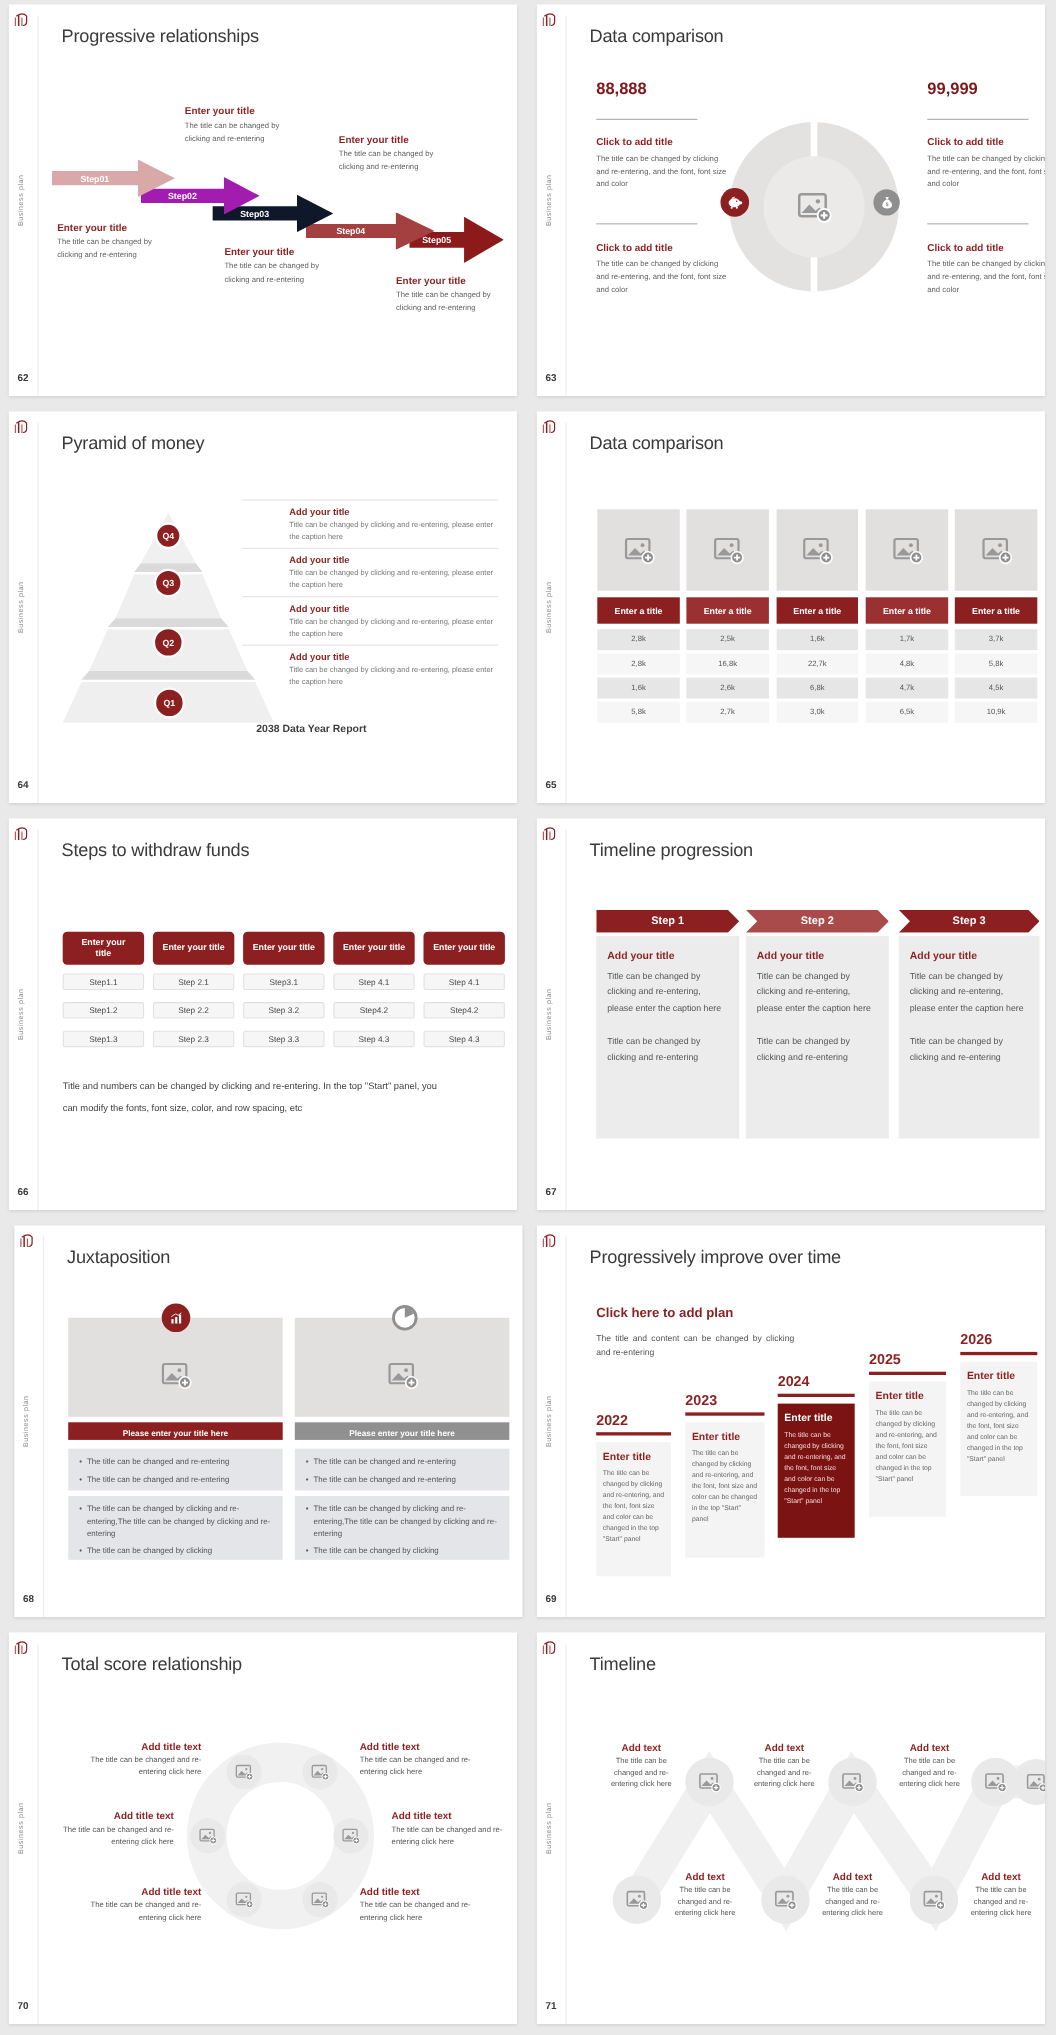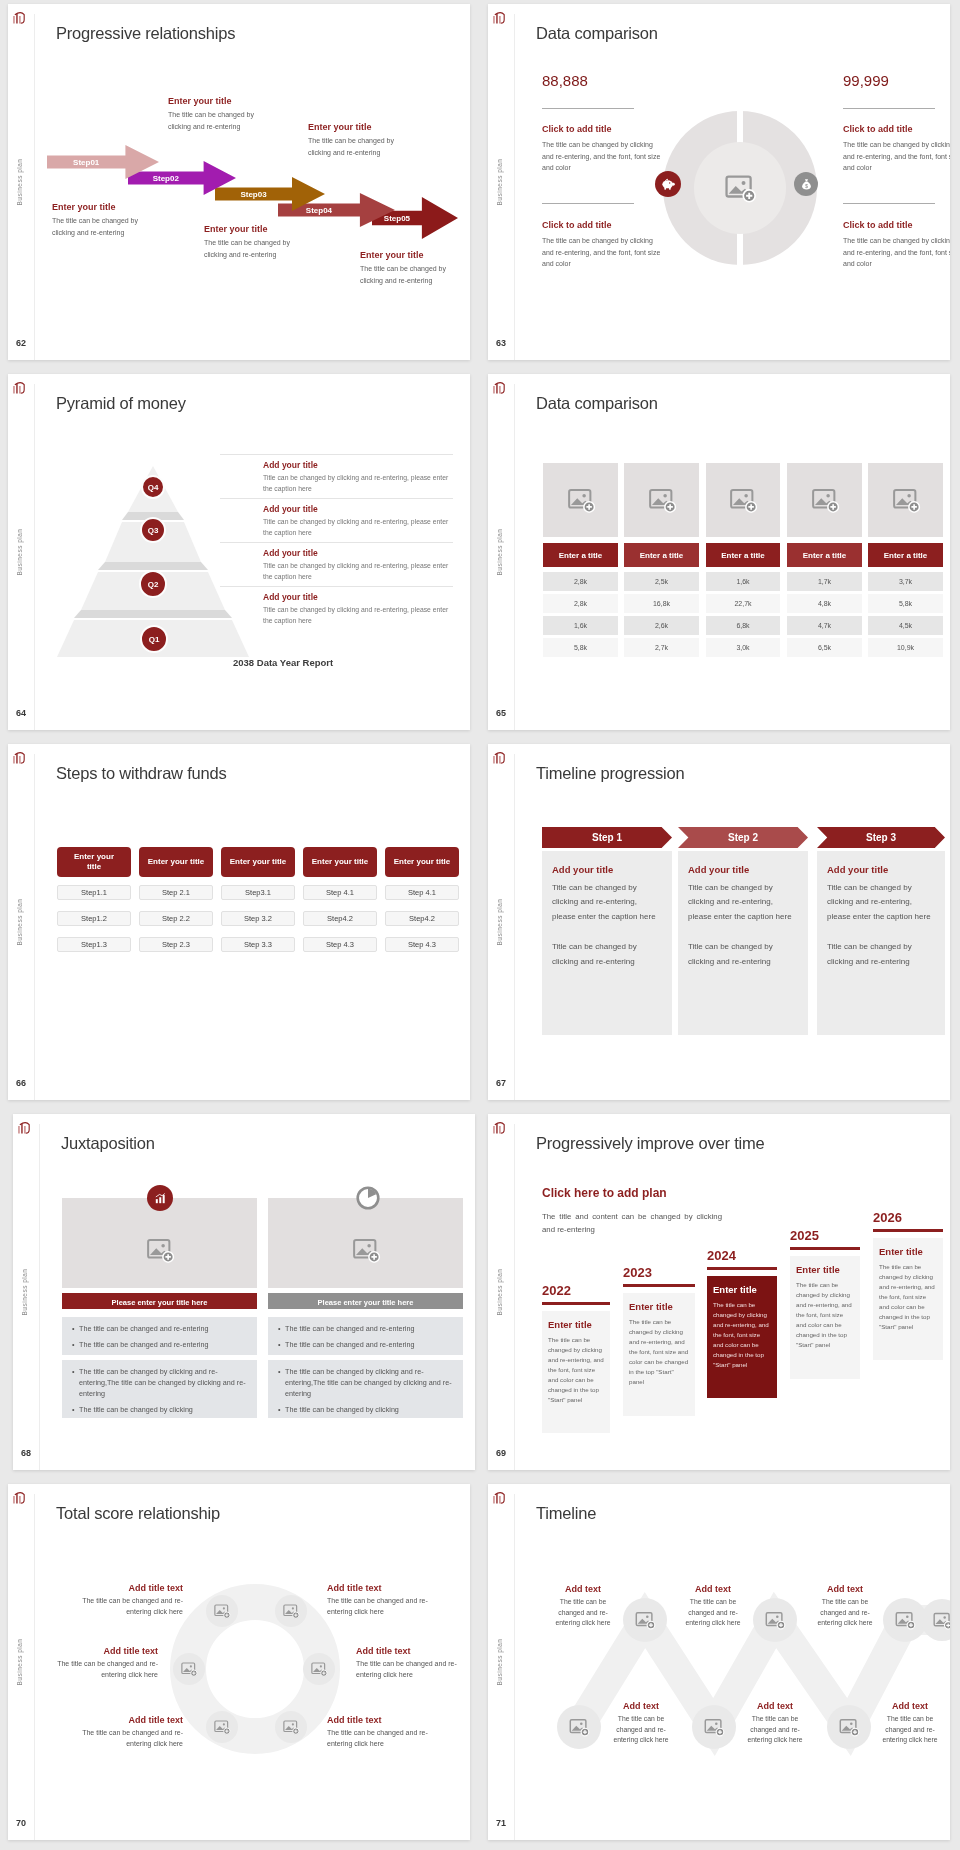--- a/index.html
+++ b/index.html
@@ -15,21 +15,21 @@
 .circ{border-radius:50%;display:flex;align-items:center;justify-content:center}
 [data-icon] svg{width:100%;height:100%;display:block}
 
 .chev{clip-path:polygon(0 31%,70% 31%,70% 0,100% 50%,70% 100%,70% 69%,0 69%)}
 .chev5{clip-path:polygon(0 33%,58% 33%,58% 0,100% 50%,58% 100%,58% 67%,0 67%)}
 .chevlab{position:absolute;left:0;top:0;width:70%;height:100%;display:flex;align-items:center;justify-content:center;color:#fff;font-weight:bold;font-size:8px}
 .chev5 .chevlab{width:58%}
 .s62b .rh{font-size:9px}
 .s62b .bt{font-size:7px;line-height:1.7;color:#5E5E5E;margin-top:3px}
 
-.bigval{font-size:15px;font-weight:normal;color:#7E1818}
+.bigval{font-size:15px;font-weight:bold;color:#7E1818}
 .divl{height:1px;background:#ACACAC}
 .sec .rh{font-size:9px}
 .sec .bt{font-size:7px;line-height:1.65;color:#5E5E5E;margin-top:5px}
 
 .qc{position:absolute;border-radius:50%;background:#8C1F1F;color:#fff;font-weight:bold;display:flex;align-items:center;justify-content:center;font-size:8px;border:2px solid #FDFDFD}
 .s64i .rh{font-size:8.5px}
 .s64i .bt{font-size:6.8px;line-height:1.6;color:#777;margin-top:3px}
 .iline{position:absolute;height:1px;background:#E4E4E4}
 
 .phbox{position:absolute;background:#E2DFDF;display:flex;align-items:center;justify-content:center}
@@ -82,21 +82,21 @@
     </span>
   <div class="vtext">Business plan</div>
   <div class="vline"></div>
   <div class="stitle">Progressive relationships</div>
   <div class="a chev" style="left:39px;top:141px;width:112px;height:34px;background:#D9A8A8;z-index:5">
       <span class="chevlab">Step01</span>
     </div>
   <div class="a chev" style="left:120px;top:157px;width:108px;height:34px;background:#a21caf;z-index:4">
       <span class="chevlab">Step02</span>
     </div>
-  <div class="a chev" style="left:207px;top:173px;width:110px;height:34px;background:#a16207;z-index:3">
+  <div class="a chev" style="left:185px;top:173px;width:110px;height:34px;background:#0f172a;z-index:3">
       <span class="chevlab">Step03</span>
     </div>
   <div class="a chev" style="left:270px;top:189px;width:117px;height:34px;background:#A54040;z-index:2">
       <span class="chevlab">Step04</span>
     </div>
   <div class="a chev5" style="left:364px;top:193px;width:86px;height:42px;background:#8C1A1A;z-index:1">
       <span class="chevlab">Step05</span>
     </div>
   <div class="a s62b" style="left:160px;top:92px;width:108px">
       <div class="rh">Enter your title</div>
@@ -360,20 +360,21 @@
   <div class="cell66" style="left:131px;top:193px;width:74px">Step 2.3</div>
   <div class="cell66" style="left:213px;top:141px;width:74px">Step3.1</div>
   <div class="cell66" style="left:213px;top:167px;width:74px">Step 3.2</div>
   <div class="cell66" style="left:213px;top:193px;width:74px">Step 3.3</div>
   <div class="cell66" style="left:295px;top:141px;width:74px">Step 4.1</div>
   <div class="cell66" style="left:295px;top:167px;width:74px">Step4.2</div>
   <div class="cell66" style="left:295px;top:193px;width:74px">Step 4.3</div>
   <div class="cell66" style="left:377px;top:141px;width:74px">Step 4.1</div>
   <div class="cell66" style="left:377px;top:167px;width:74px">Step4.2</div>
   <div class="cell66" style="left:377px;top:193px;width:74px">Step 4.3</div>
+  <div class="note66" style="left:49px;top:233px;width:345px">Title and numbers can be changed by clicking and re-entering. In the top "Start" panel, you can modify the fonts, font size, color, and row spacing, etc</div>
   <div class="pgnum">66</div>
 </div>
 
 <div class="card" style="left:488px;top:744px">
   <span class="logo" data-icon="logo">
       <svg viewBox="0 0 20 20">
         <path d="M3.5 7 L3.5 16" stroke="#B05050" stroke-width="1.2" fill="none"></path>
         <path d="M7 4.5 L7 16" stroke="#8C1F1F" stroke-width="1.6" fill="none"></path>
         <path d="M10.5 7 L10.5 16" stroke="#B05050" stroke-width="1.2" fill="none"></path>
         <path d="M4.5 5.5 C9 2.5 13 2.5 15.5 5.5 L15.5 11.5 C15.5 14.5 13.5 15.5 11.5 15.5" stroke="#8C1F1F" stroke-width="1.3" fill="none"></path>

